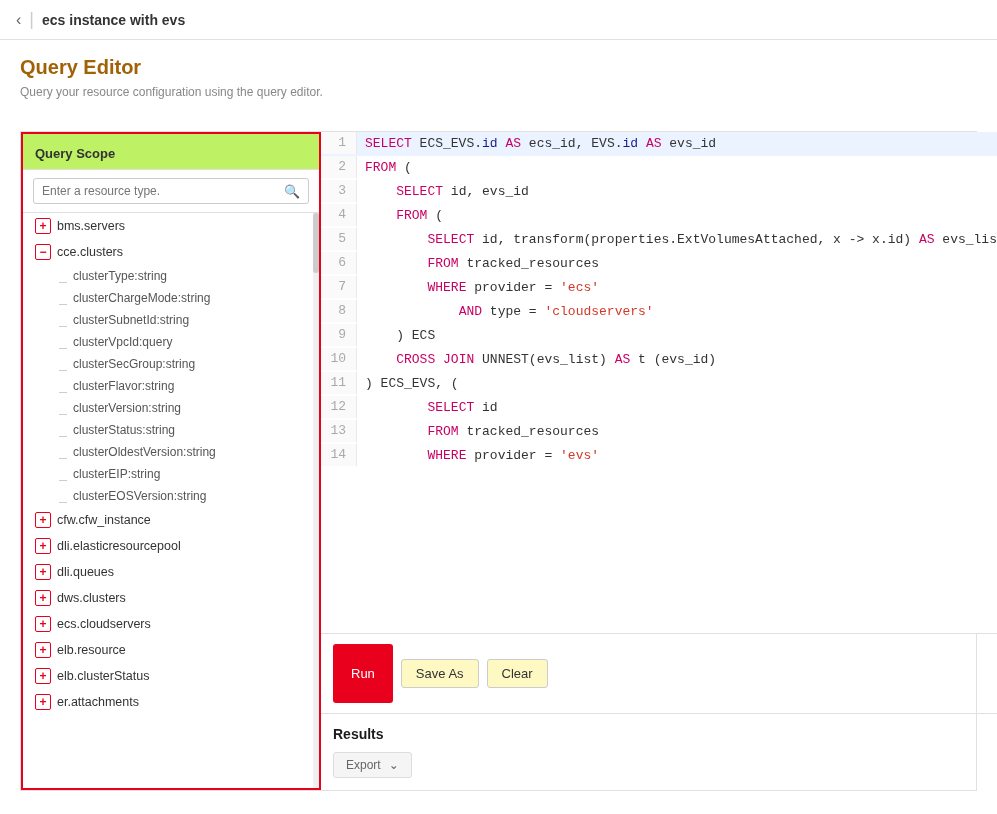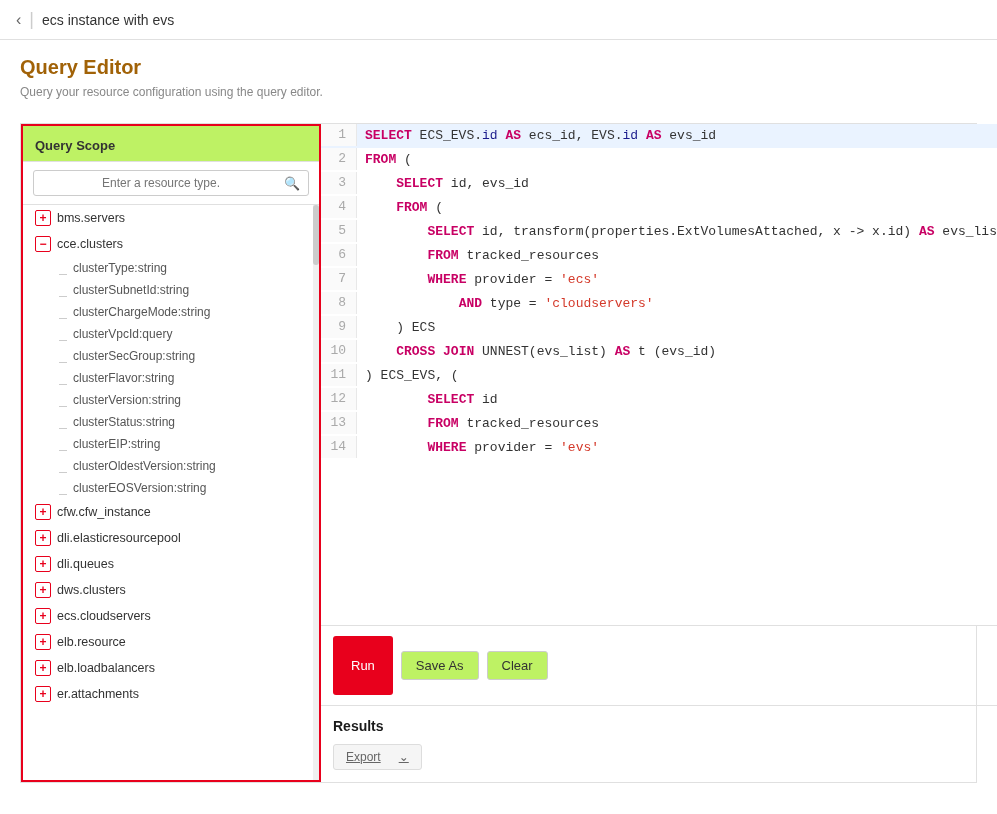--- a/index.html
+++ b/index.html
@@ -20,37 +20,37 @@
       font-size: 16px;
       display: flex;
       align-items: center;
     }
     .top-bar-divider {
       color: #ccc;
       font-size: 18px;
     }
     .top-bar-title {
       font-size: 14px;
-      font-weight: 400;
+      font-weight: 700;
       color: #333;
     }
 
     .page-content {
       padding: 16px 20px;
     }
     .page-heading {
       font-size: 20px;
       font-weight: 600;
       margin-bottom: 6px;
       color: #a16207;
     }
     .page-subheading {
       font-size: 12px;
       color: #888;
-      margin-bottom: 24px;
+      margin-bottom: 32px;
     }
 
     .main-layout {
       display: flex;
       gap: 0;
       border: 1px solid #e0e0e0;
       min-height: 660px;
     }
 
     
@@ -76,21 +76,20 @@
       border-bottom: 1px solid #e0e0e0;
     }
     .search-input {
       width: 100%;
       padding: 5px 28px 5px 8px;
       border: 1px solid #ccc;
       border-radius: 3px;
       font-size: 12px;
       outline: none;
       color: #999;
-      text-align: center;
     }
     .search-icon {
       position: absolute;
       right: 18px;
       top: 50%;
       transform: translateY(-50%);
       color: #999;
       font-size: 13px;
     }
     .scroll-area {
@@ -193,21 +192,21 @@
       user-select: none;
       background: #fafafa;
       border-right: 1px solid #e8e8e8;
     }
     .code-content {
       padding: 1px 8px;
       line-height: 22px;
       white-space: pre;
       flex: 1;
     }
-    .kw { color: #c80064; font-weight: bold; text-align: right; }
+    .kw { color: #c80064; font-weight: normal; text-align: right; }
     .str { color: #d4392a; }
     .id { color: #1a1a8c; }
 
     .toolbar {
       display: flex;
       align-items: center;
       padding: 10px 12px;
       gap: 8px;
       border-bottom: 1px solid #e0e0e0;
     }
@@ -215,21 +214,21 @@
       background: #e8001c;
       color: #fff;
       border: none;
       padding: 22px 18px;
       border-radius: 3px;
       cursor: pointer;
       font-size: 13px;
       font-weight: 500;
     }
     .btn-secondary {
-      background: #bef264;
+      background: #fef9c3;
       color: #333;
       border: 1px solid #ccc;
       padding: 6px 14px;
       border-radius: 3px;
       cursor: pointer;
       font-size: 13px;
     }
 
     .results-area {
       padding: 12px 12px;
@@ -243,22 +242,21 @@
     .btn-export {
       background: #f5f5f5;
       color: #666;
       border: 1px solid #ddd;
       padding: 5px 12px;
       border-radius: 3px;
       cursor: pointer;
       font-size: 12px;
       display: flex;
       align-items: center;
-      gap: 18px;
-      text-decoration: underline;
+      gap: 8px;
     }
   </style>
 </head>
 <body>
 
 <div class="top-bar">
   <span class="top-bar-back">‹</span>
   <span class="top-bar-divider">|</span>
   <span class="top-bar-title">ecs instance with evs</span>
 </div>
@@ -282,47 +280,47 @@
             <span class="tree-item-label">bms.servers</span>
           </div>
           <div class="tree-item">
             <div class="tree-icon-btn">−</div>
             <span class="tree-item-label">cce.clusters</span>
           </div>
           <div class="tree-child">
             <span class="tree-child-label">clusterType:string</span>
           </div>
           <div class="tree-child">
+            <span class="tree-child-label">clusterChargeMode:string</span>
+          </div>
+          <div class="tree-child">
             <span class="tree-child-label">clusterSubnetId:string</span>
           </div>
           <div class="tree-child">
-            <span class="tree-child-label">clusterChargeMode:string</span>
-          </div>
-          <div class="tree-child">
             <span class="tree-child-label">clusterVpcId:query</span>
           </div>
           <div class="tree-child">
             <span class="tree-child-label">clusterSecGroup:string</span>
           </div>
           <div class="tree-child">
             <span class="tree-child-label">clusterFlavor:string</span>
           </div>
           <div class="tree-child">
             <span class="tree-child-label">clusterVersion:string</span>
           </div>
           <div class="tree-child">
             <span class="tree-child-label">clusterStatus:string</span>
           </div>
           <div class="tree-child">
+            <span class="tree-child-label">clusterOldestVersion:string</span>
+          </div>
+          <div class="tree-child">
             <span class="tree-child-label">clusterEIP:string</span>
           </div>
           <div class="tree-child">
-            <span class="tree-child-label">clusterOldestVersion:string</span>
-          </div>
-          <div class="tree-child">
             <span class="tree-child-label">clusterEOSVersion:string</span>
           </div>
           <div class="tree-item">
             <div class="tree-icon-btn">+</div>
             <span class="tree-item-label">cfw.cfw_instance</span>
           </div>
           <div class="tree-item">
             <div class="tree-icon-btn">+</div>
             <span class="tree-item-label">dli.elasticresourcepool</span>
           </div>
@@ -337,21 +335,21 @@
           <div class="tree-item">
             <div class="tree-icon-btn">+</div>
             <span class="tree-item-label">ecs.cloudservers</span>
           </div>
           <div class="tree-item">
             <div class="tree-icon-btn">+</div>
             <span class="tree-item-label">elb.resource</span>
           </div>
           <div class="tree-item">
             <div class="tree-icon-btn">+</div>
-            <span class="tree-item-label">elb.loadbalancers</span>
+            <span class="tree-item-label">elb.clusterStatus</span>
           </div>
           <div class="tree-item">
             <div class="tree-icon-btn">+</div>
             <span class="tree-item-label">er.attachments</span>
           </div>
           <div class="scroll-track">
           <div class="scroll-thumb"></div>
         </div>
       </div>
     </div>

